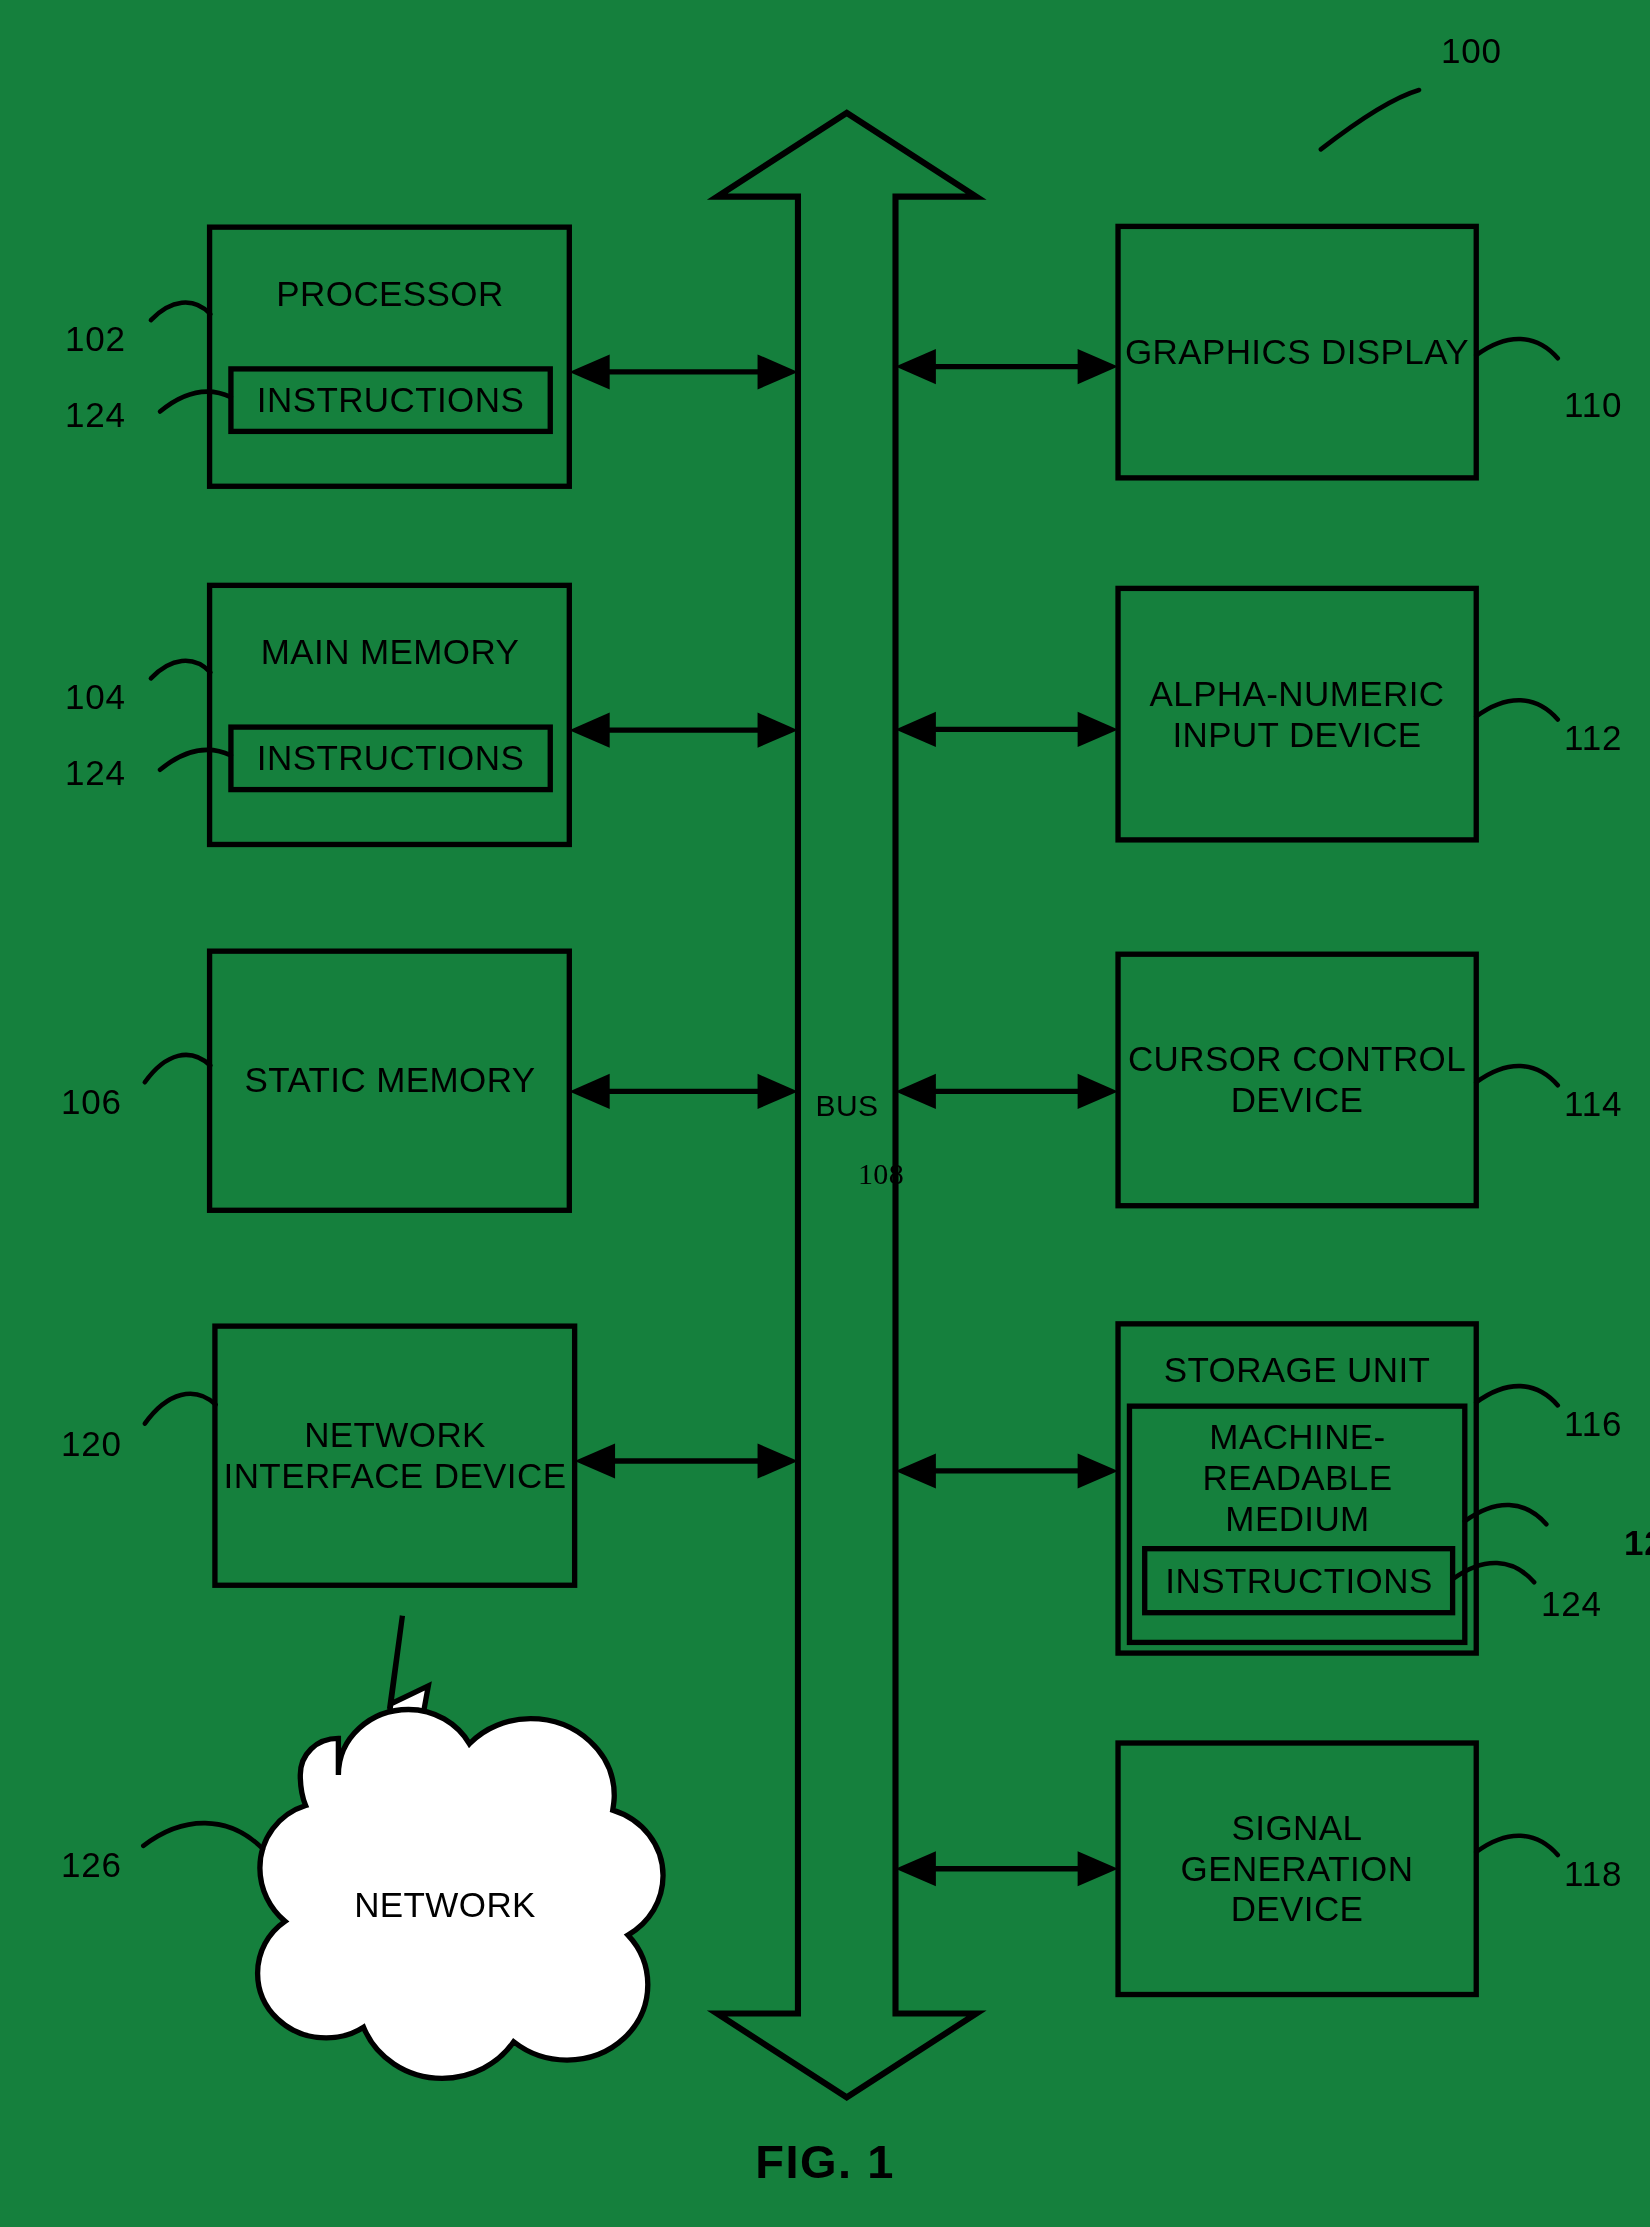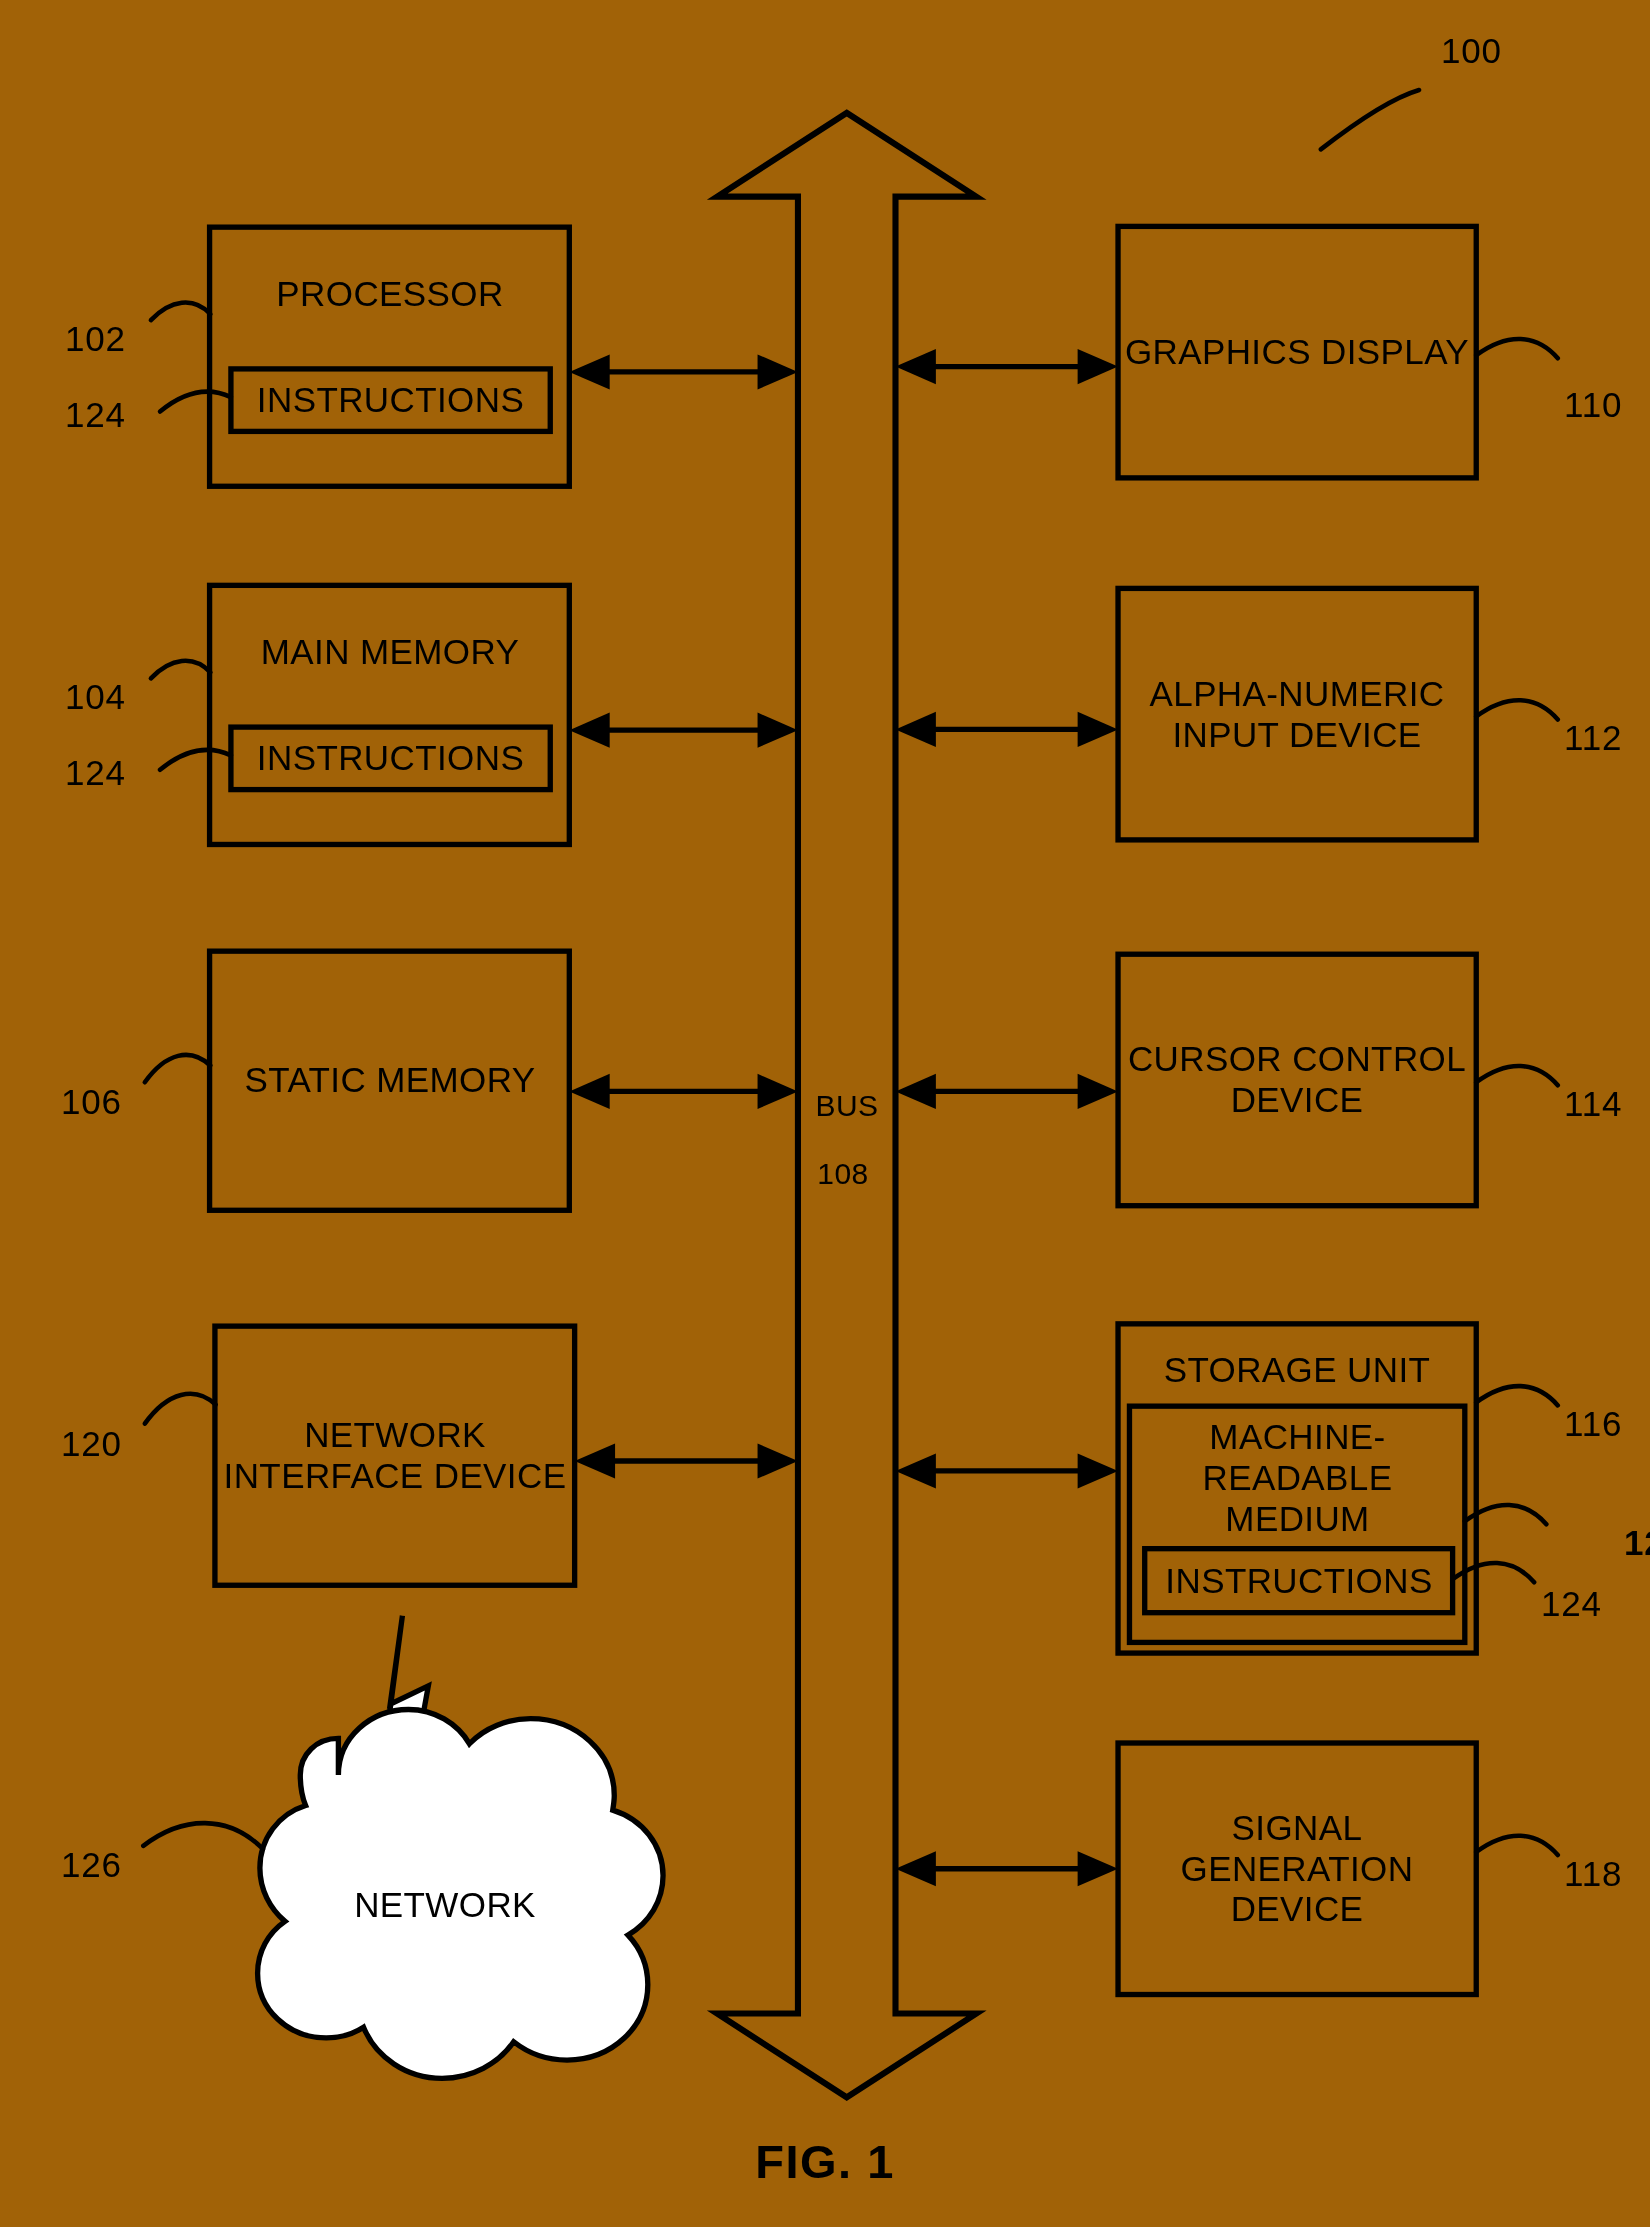--- a/index.html
+++ b/index.html
@@ -8,21 +8,21 @@
     background: #ffffff;
   }
   body {
     font-family: "Liberation Sans", sans-serif;
     color: #000000;
   }
   #figure-root {
     position: relative;
     width: 1650px;
     height: 2227px;
-    background: #a16207;
+    background: #15803d;
     overflow: hidden;
   }
   #figure-svg {
     position: absolute;
     left: 0;
     top: 0;
     width: 1650px;
     height: 2227px;
   }
   .blk { fill: none; stroke: #000000; stroke-width: 7; }
@@ -250,21 +250,21 @@
 
   <div class="boxtext" style="left:215px; top:1326px; width:360px; height:259px;">NETWORK
 INTERFACE
 DEVICE</div>
   <div class="refnum" style="left:61px; top:1424px;">120</div>
 
   <div class="boxtext" style="left:262px; top:1837px; width:366px; height:137px;">NETWORK</div>
   <div class="refnum" style="left:61px; top:1845px;">126</div>
 
   <div class="bus-label" style="left:798px; top:1089px; width:98px;">BUS</div>
-  <div class="bus-label" style="left:794px; top:1157px; width:98px;">108</div>
+  <div class="bus-label" style="left:832px; top:1157px; width:98px;font-family:Liberation Serif, serif;">108</div>
 
   <div class="boxtext" style="left:1118px; top:226px; width:358px; height:252px;">GRAPHICS
 DISPLAY</div>
   <div class="refnum" style="left:1564px; top:357px;margin-top:28px;">110</div>
 
   <div class="boxtext" style="left:1118px; top:589px; width:358px; height:252px;">ALPHA-NUMERIC
 INPUT DEVICE</div>
   <div class="refnum" style="left:1564px; top:718px;">112</div>
 
   <div class="boxtext" style="left:1118px; top:954px; width:358px; height:252px;">CURSOR

